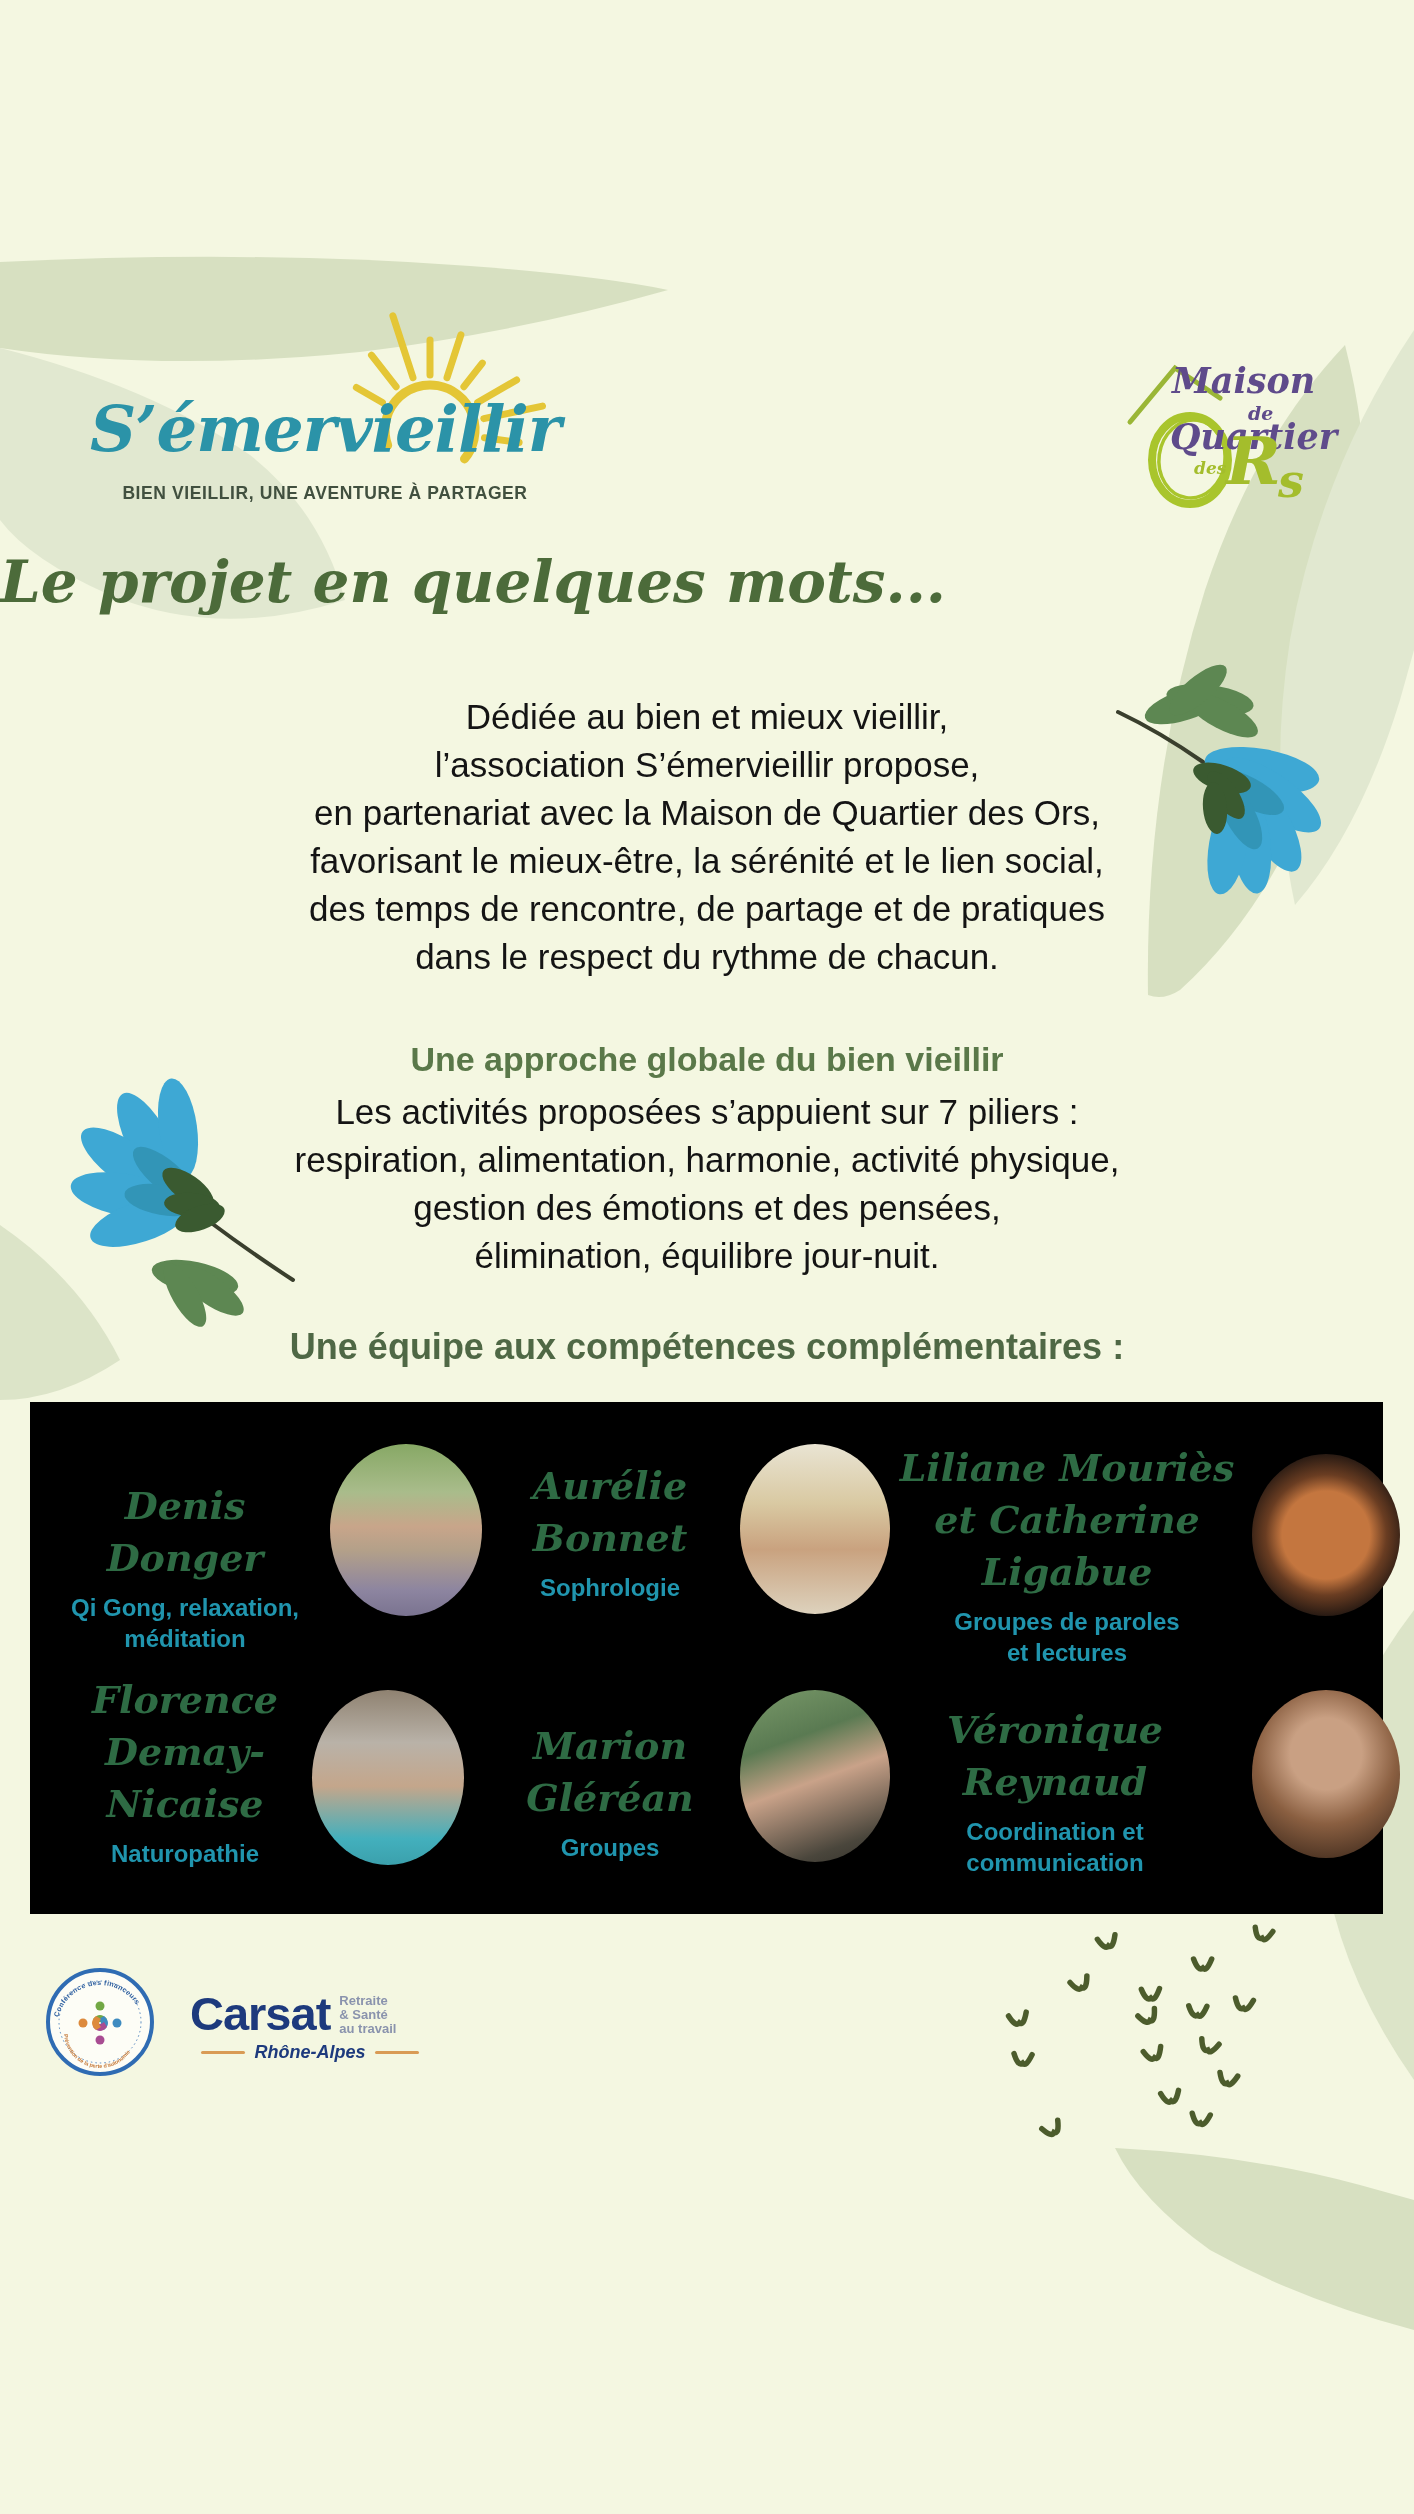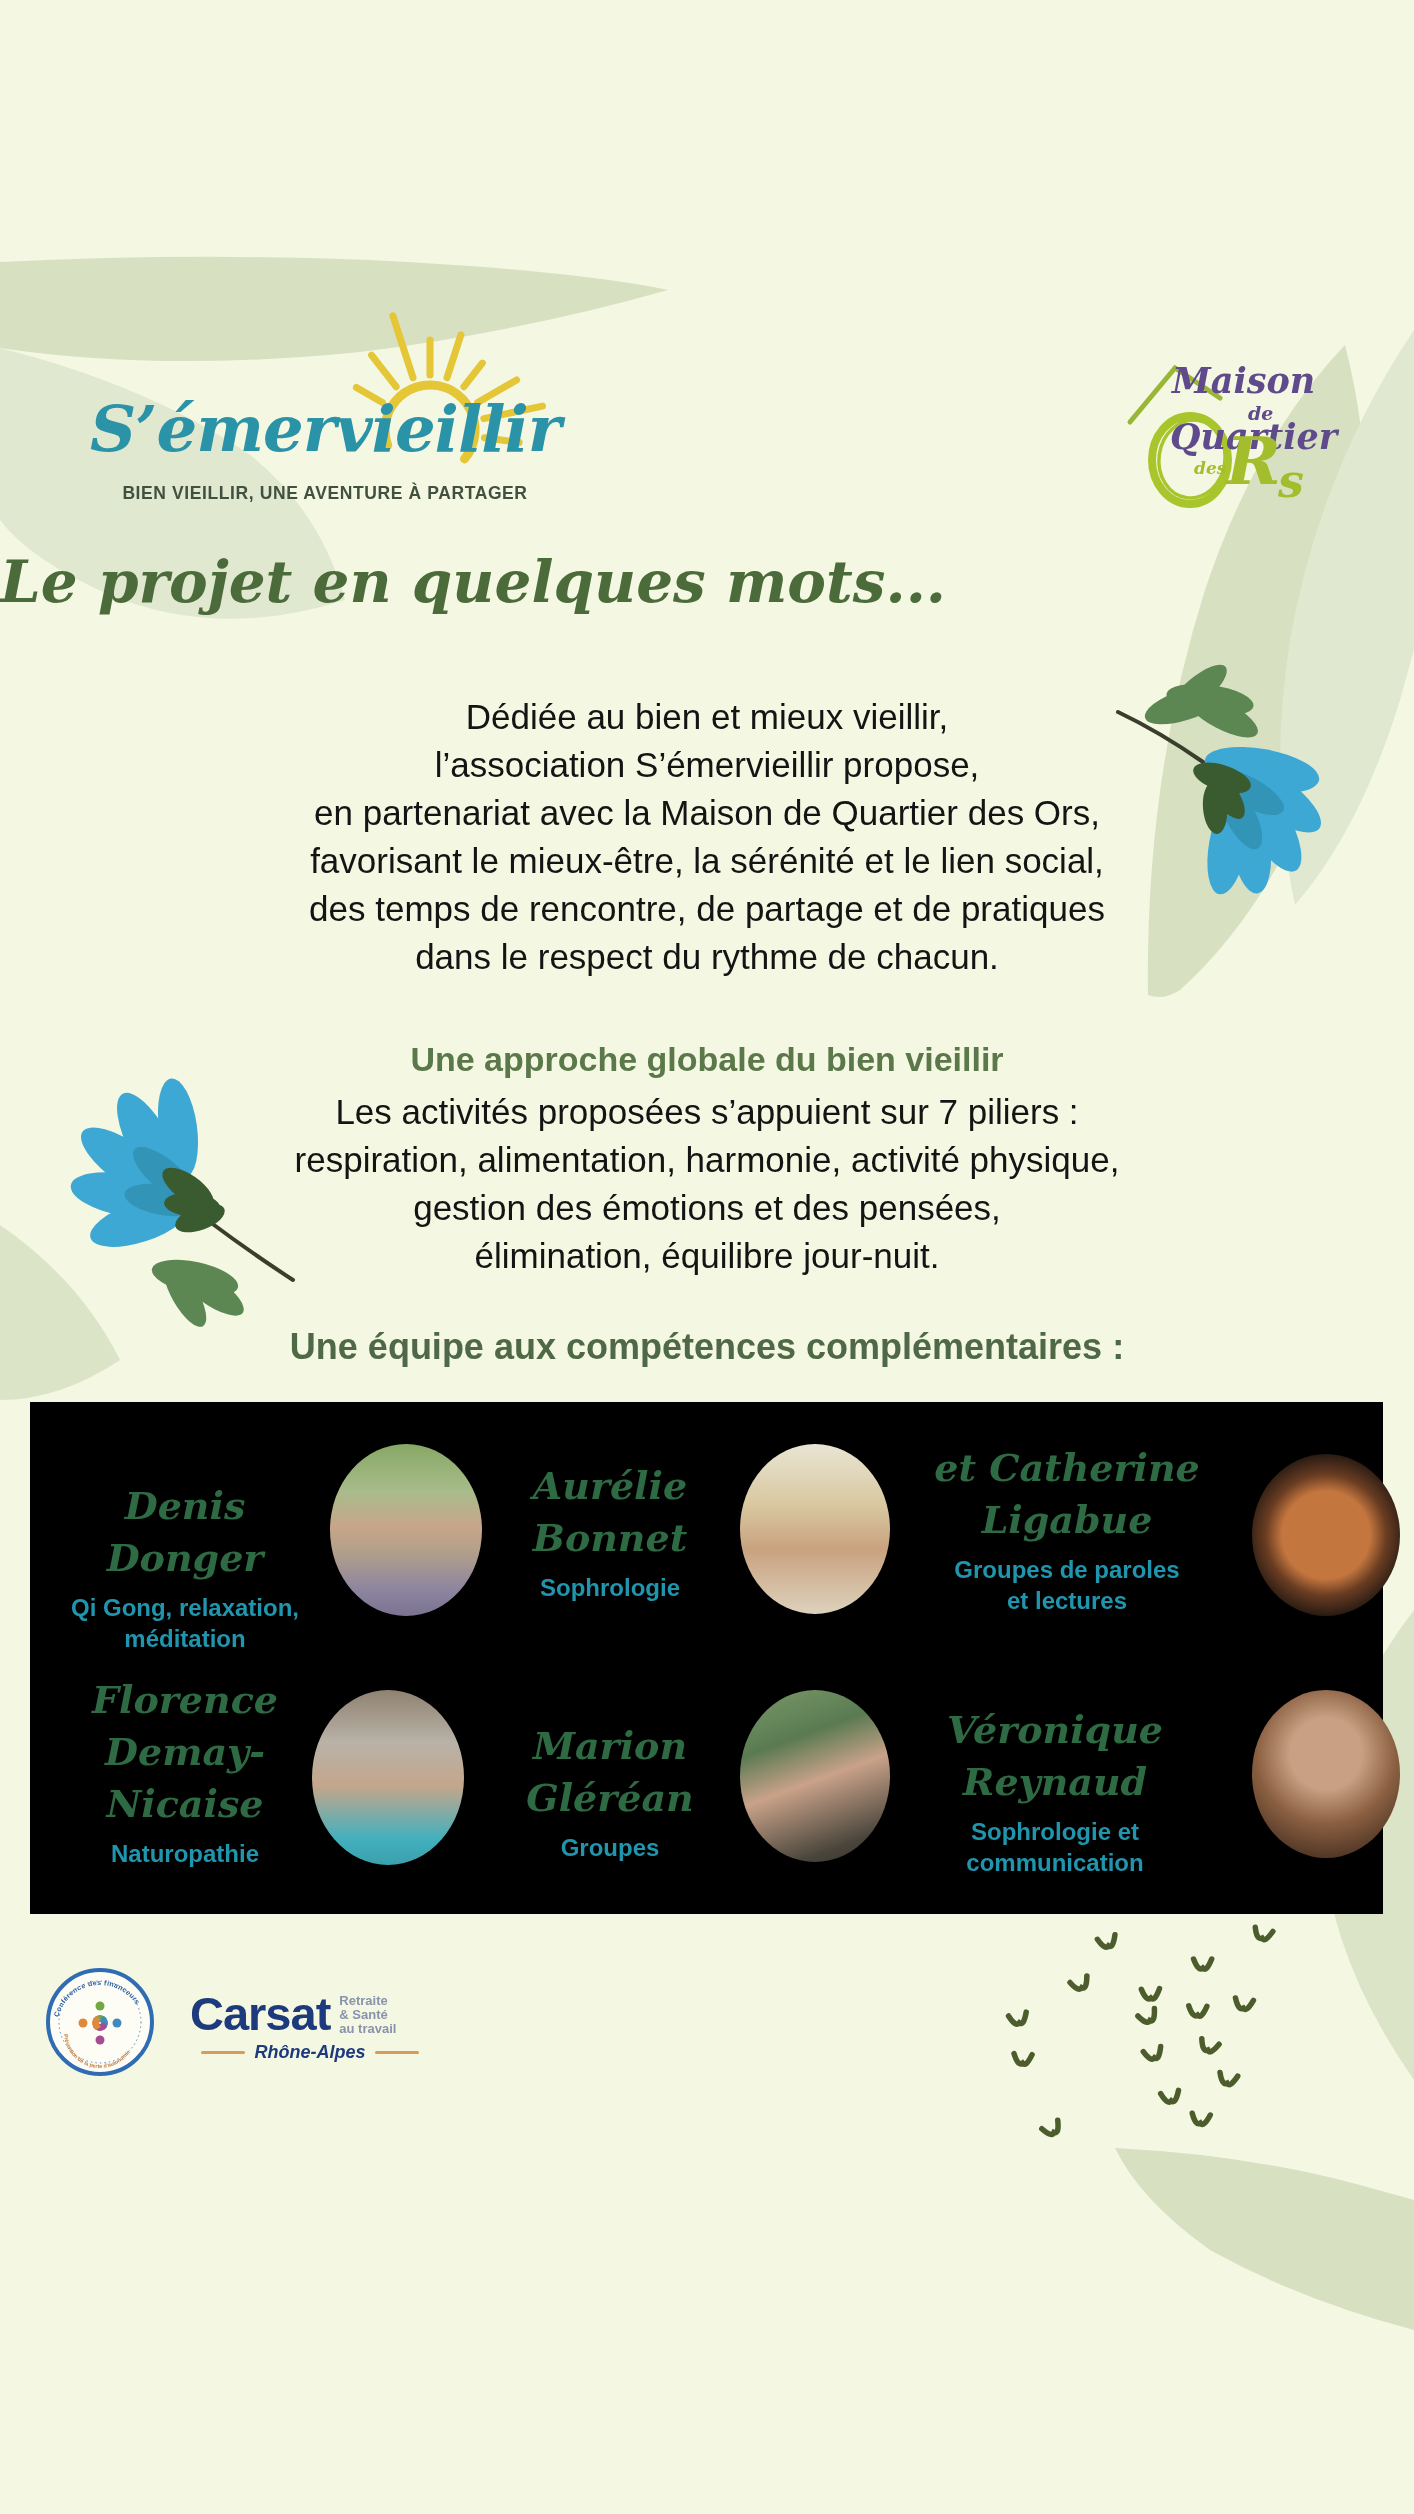--- a/index.html
+++ b/index.html
@@ -234,41 +234,42 @@
     </div>
     <div class="member-photo photo-denis" style="left:300px; top:42px; width:152px; height:172px;"></div>
 
     <div class="member-cell" style="left:455px; top:58px; width:250px;">
       <div class="member-name">Aurélie Bonnet</div>
       <div class="member-specialty">Sophrologie</div>
     </div>
     <div class="member-photo photo-aurelie" style="left:710px; top:42px; width:150px; height:170px;"></div>
 
     <div class="member-cell" style="left:858px; top:40px; width:358px;">
+      <div class="member-name">Liliane Mouriès</div>
       <div class="member-name">et Catherine Ligabue</div>
       <div class="member-specialty" style="width:250px; margin-left:54px;">Groupes de paroles et lectures</div>
     </div>
     <div class="member-photo photo-hands" style="left:1222px; top:52px; width:148px; height:162px;"></div>
 
     <div class="member-cell" style="left:10px; top:272px; width:290px;">
       <div class="member-name">Florence</div>
       <div class="member-name">Demay-Nicaise</div>
       <div class="member-specialty">Naturopathie</div>
     </div>
     <div class="member-photo photo-florence" style="left:282px; top:288px; width:152px; height:175px;"></div>
 
     <div class="member-cell" style="left:455px; top:318px; width:250px;">
       <div class="member-name">Marion Gléréan</div>
       <div class="member-specialty">Groupes</div>
     </div>
     <div class="member-photo photo-marion" style="left:710px; top:288px; width:150px; height:172px;"></div>
 
     <div class="member-cell" style="left:845px; top:302px; width:360px;">
       <div class="member-name">Véronique Reynaud</div>
-      <div class="member-specialty" style="width:260px; margin-left:50px;">Sophrologie et communication</div>
+      <div class="member-specialty" style="width:260px; margin-left:50px;">Coordination et communication</div>
     </div>
     <div class="member-photo photo-veronique" style="left:1222px; top:288px; width:148px; height:168px;"></div>
 
   </div>
 
   <svg class="abs" id="conference-logo" width="112" height="112" viewBox="0 0 112 112">
     <defs>
       <path id="arcTop" d="M 13,62 A 43,43 0 1 1 99,62"></path>
       <path id="arcBottom" d="M 20,66 A 36,36 0 0 0 92,66"></path>
     </defs>

